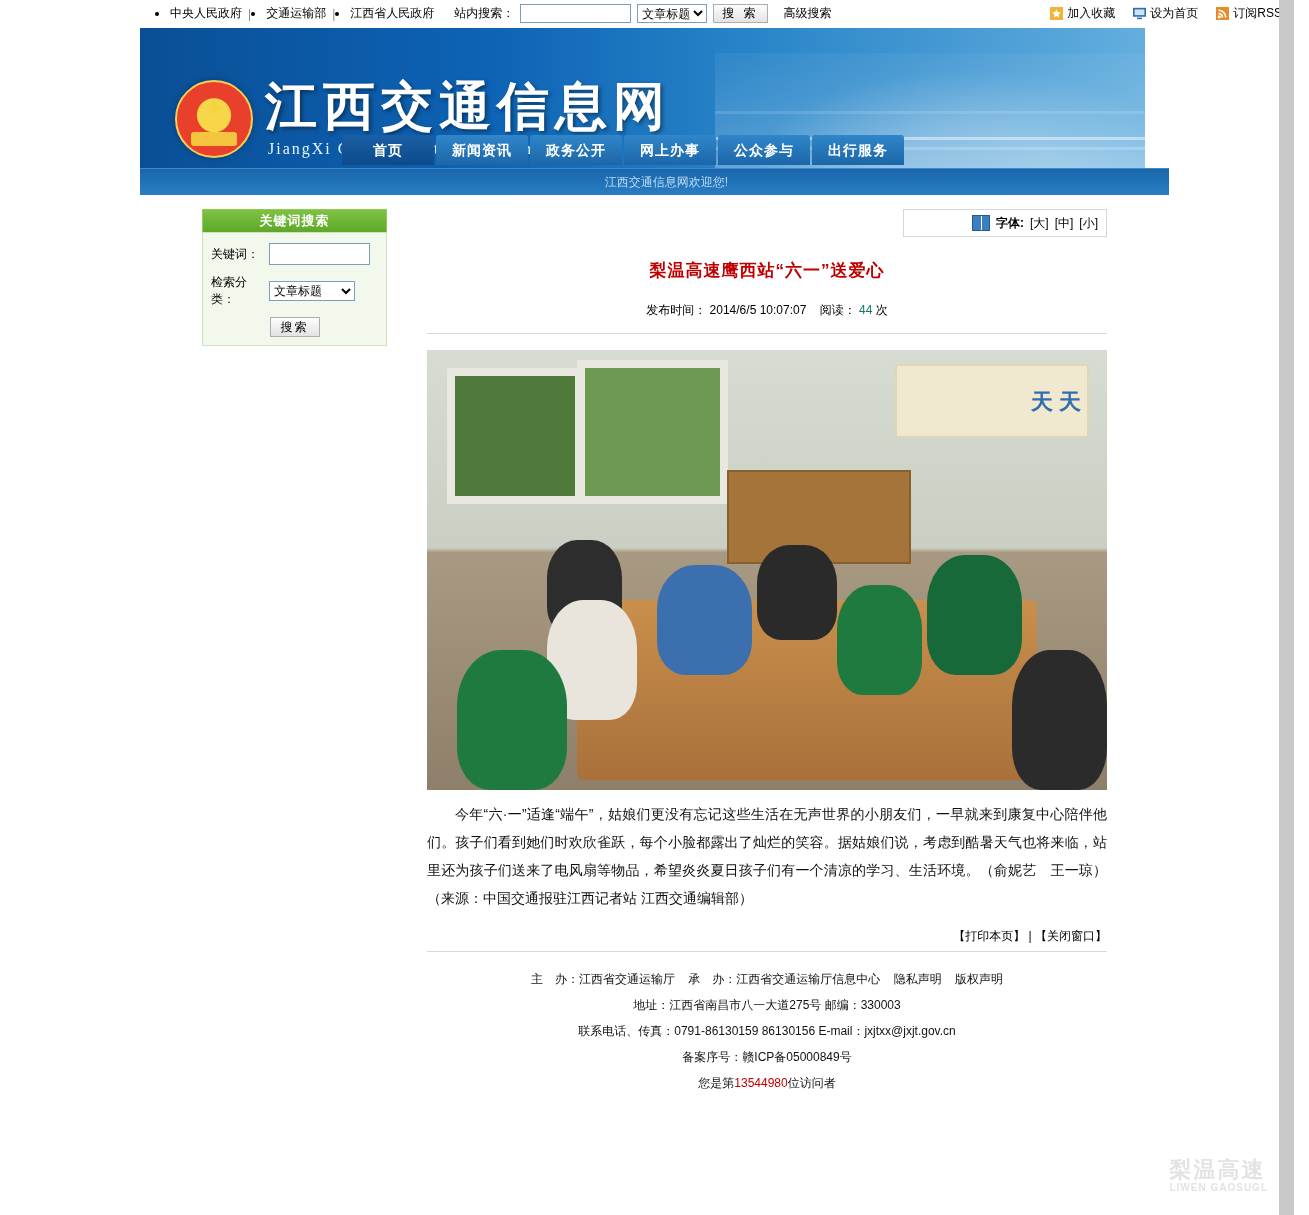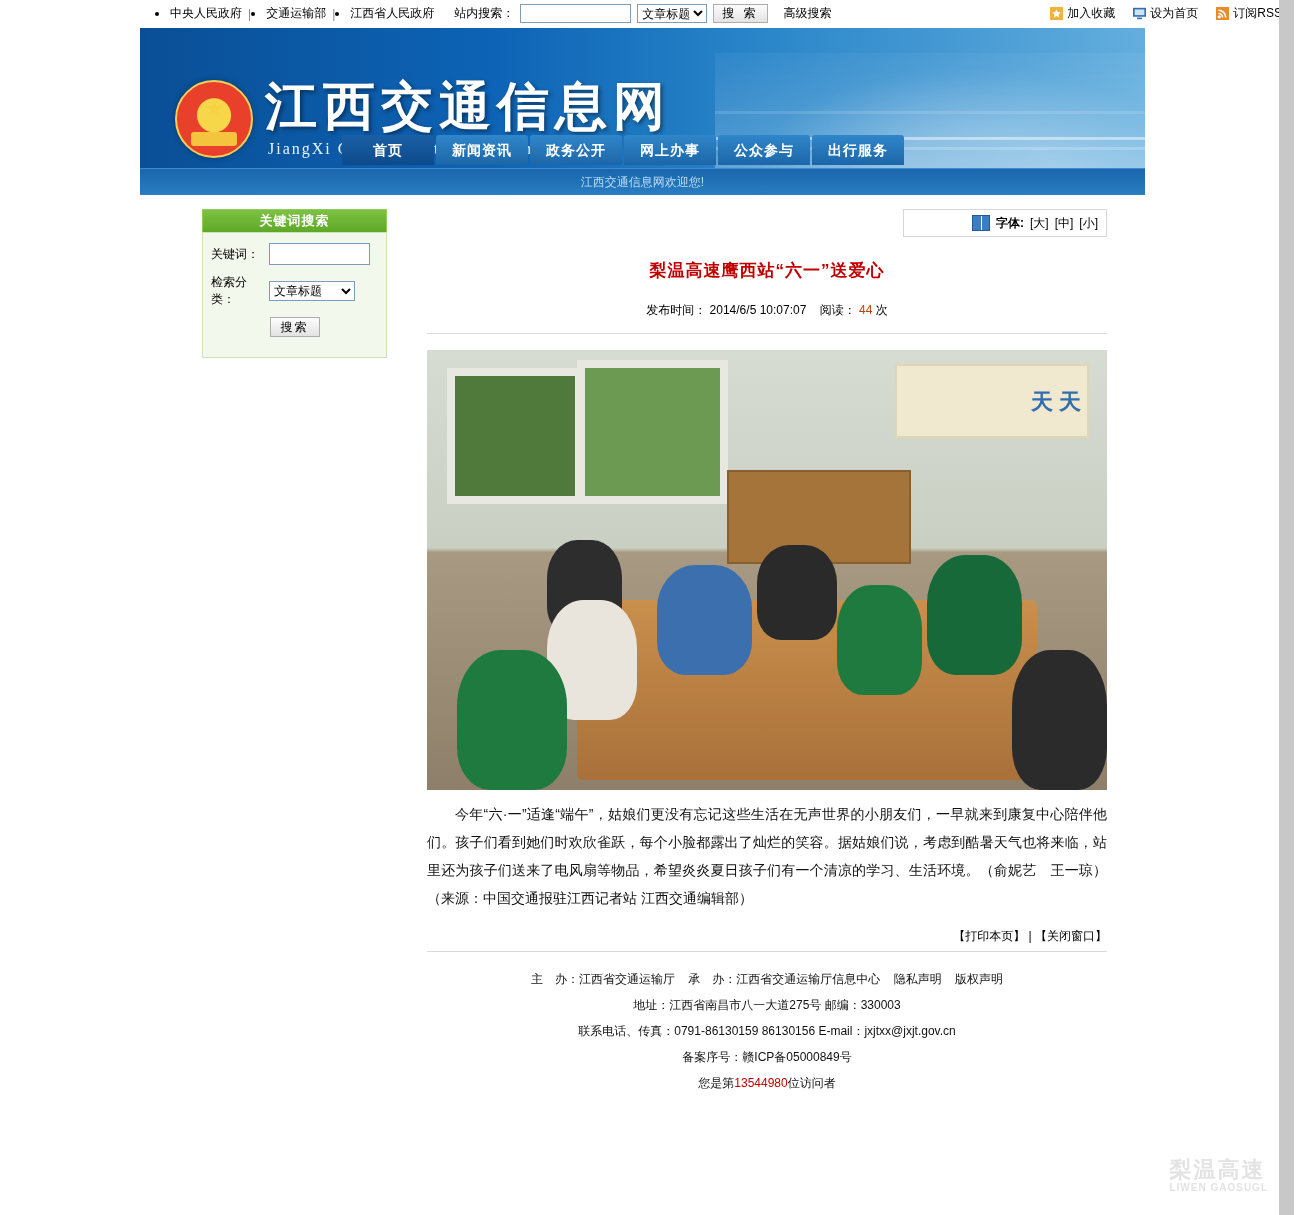--- a/index.html
+++ b/index.html
@@ -110,33 +110,34 @@
   }
   .nav-item.active { background:linear-gradient(#1a5fa5,#0c4a8b); }
   .nav-item:nth-child(2){ width:92px; }
   .nav-item:nth-child(n+2){ width:92px; }
 
   .welcome {
     margin-left:140px; width:1005px; height:26px; line-height:26px;
     text-align:center; color:#bddcf5; font-size:12px;
     background:linear-gradient(#1b66ac,#1f6fb5 40%,#2a7ec2);
     border-top:1px solid #3b8bcd;
+    padding-left:24px;
   }
 
   
   .content { margin-left:140px; width:1005px; display:flex; padding-top:14px; box-sizing:border-box; }
   .sidebar { width:185px; margin-left:62px; }
   .panel-head {
     height:22px; line-height:22px; text-align:center; color:#fff; font-weight:bold;
     font-size:13px; letter-spacing:1px;
     background:linear-gradient(#7ec242,#5da828);
     border:1px solid #8fcb5a; border-bottom:none;
   }
   .panel-body {
-    border:1px solid #cfe3b9; background:#f2f8ec; padding:10px 8px 20px 8px;
+    border:1px solid #cfe3b9; background:#f2f8ec; padding:10px 8px 8px 8px;
   }
   .form-row { display:flex; align-items:center; margin-bottom:9px; font-size:12px; }
   .form-row label { width:58px; }
   .kw-input { width:95px; height:18px; border:1px solid #7f9db9; background:#fff; font-size:12px; }
   .kw-select { height:20px; width:86px; border:1px solid #7f9db9; background:#fff; font-size:12px; font-family:"Liberation Sans", sans-serif;}
   .kw-btn-row { text-align:center; }
   .kw-btn { height:20px; padding:0 10px; border:1px solid #adadad; background:linear-gradient(#fdfdfd,#e2e2e2); font-size:12px; letter-spacing:2px; cursor:pointer; font-family:"Liberation Sans", sans-serif;}
 
   .article { width:680px; margin-left:40px; }
   .fontbar {
@@ -146,21 +147,21 @@
     background:#fff;
   }
   .book-icon { width:16px; height:14px; background:#3a7fc1; border:1px solid #255b92; position:relative; }
   .book-icon:after{ content:""; position:absolute; left:50%; top:0; width:1px; height:100%; background:#fff; }
   .fontbar a { color:#000; text-decoration:none; }
   .art-title {
     text-align:center; color:#c00000; font-size:17px; font-weight:bold;
     margin:22px 0 0 0; letter-spacing:1px;
   }
   .art-meta { text-align:center; font-size:12px; margin-top:20px; color:#000; }
-  .art-meta .red { color:#c2410c; }
+  .art-meta .red { color:#0f766e; }
   .rule { border:none; border-top:1px solid #d9d9d9; margin:14px 0 0 0; }
   .art-body { font-size:14px; line-height:28px; color:#111; margin-top:16px; text-align:justify; }
   .art-body p { margin:0 0 2px 0; text-indent:2em; }
   .photo {
     width:680px; height:440px; margin:12px 0 10px 0;
     background:linear-gradient(#cfd8d0,#b9c2b4);
     position:relative; overflow:hidden;
   }
   .photo .wall { position:absolute; inset:0; background:linear-gradient(180deg,#d7dcd2 0%,#c9cfc3 45%,#a89a82 46%,#8d7f69 100%); }
   .photo .win1 { position:absolute; left:20px; top:18px; width:120px; height:120px; background:#4f7a3c; border:8px solid #e8e8e0; }

